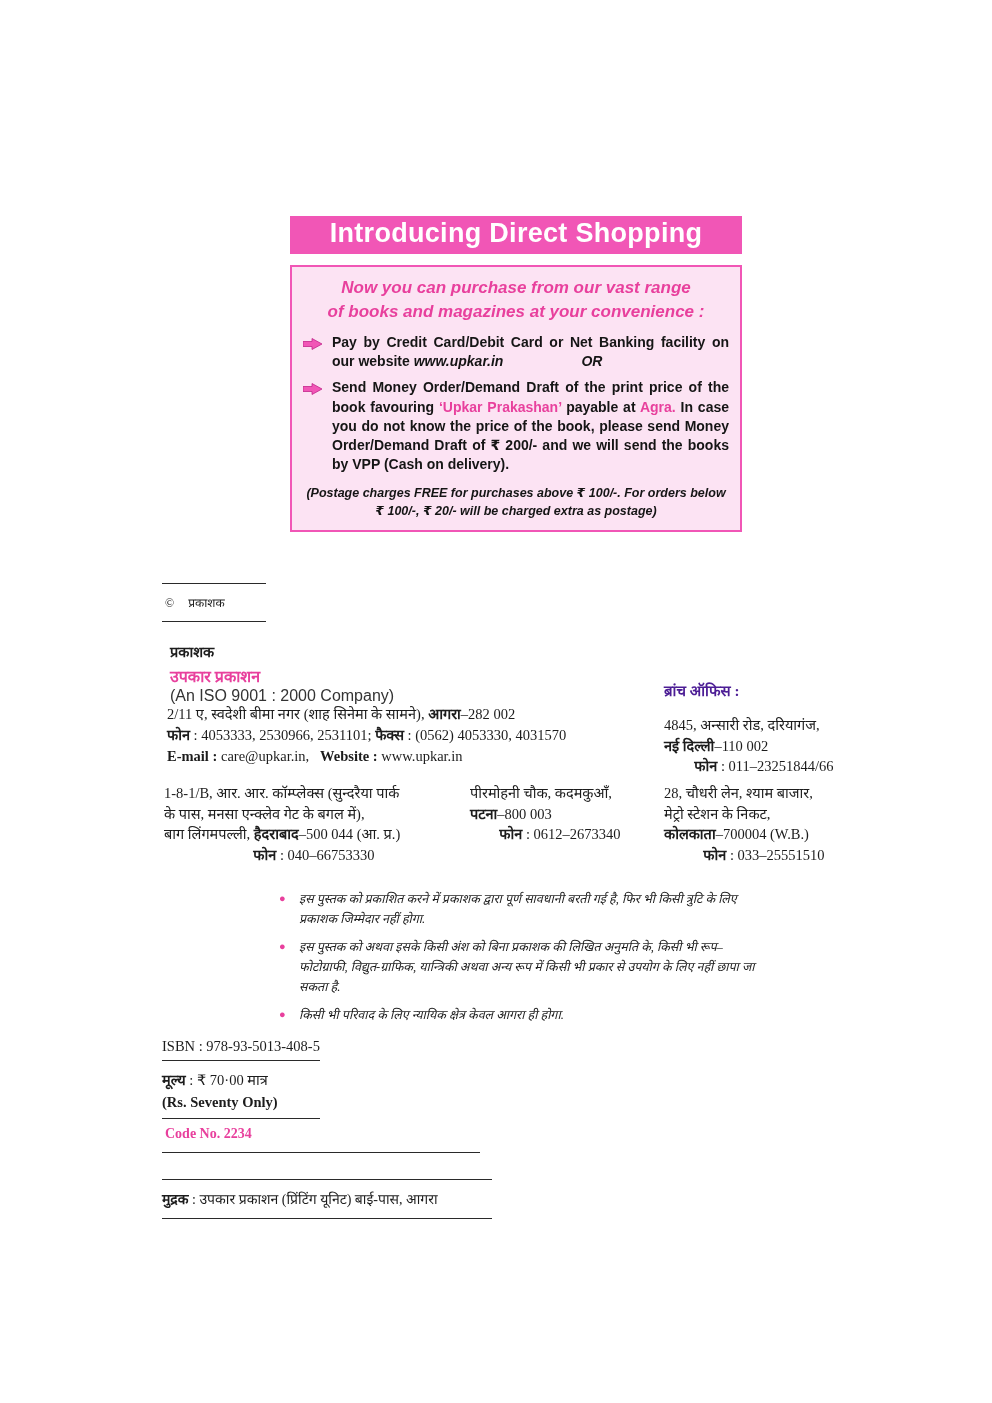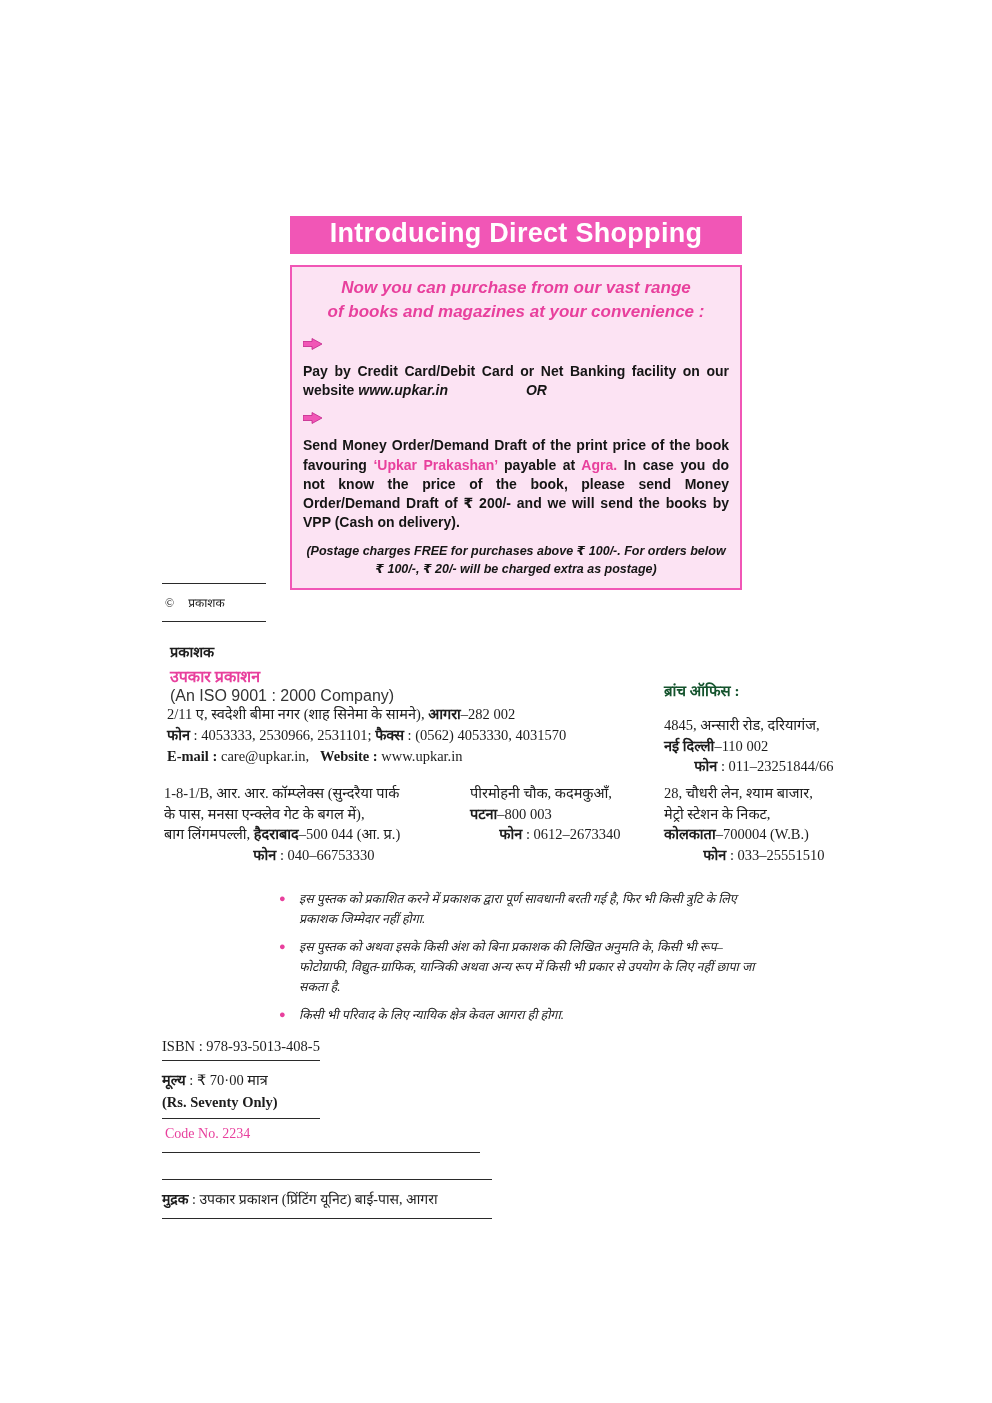--- a/index.html
+++ b/index.html
@@ -13,21 +13,21 @@
   .magenta { color:#e8409d; }
 
   
   .promo { position:absolute; left:290px; top:216px; width:452px;
            font-family:"Liberation Sans","DejaVu Sans",sans-serif;border-radius:19px; }
   .promo-title { background:#f156b6; color:#fff; text-align:center;
                  font-weight:bold; font-size:27px; padding:2px 0 5px; letter-spacing:.3px; }
   .promo-body { border:2px solid #f156b6; background:#fce3f3; padding:9px 11px 10px; margin-top:11px; }
   .promo-intro { color:#e8409d; font-weight:bold; font-style:italic; font-size:17px;
                  text-align:center; line-height:1.4; margin-bottom:9px; }
-  .promo-bullet { display:flex; gap:8px; margin-bottom:7px;flex-direction:column; }
+  .promo-bullet { display:flex; gap:8px; margin-bottom:7px; }
   .arrow-ic { flex:0 0 21px; padding-top:3px; }
   .promo-bullet-text { font-weight:bold; font-size:14px; line-height:1.38;
                        text-align:justify; color:#151515; }
   .or-span { font-style:italic; margin-left:78px; }
   .promo-note { font-weight:bold; font-style:italic; font-size:12.5px; text-align:center;
                 line-height:1.45; margin-top:9px; color:#151515; }
 
   
   .copyright { position:absolute; left:162px; top:583px; width:104px;
                border-top:1.5px solid #2a2a2a; border-bottom:1.5px solid #2a2a2a;
@@ -37,42 +37,42 @@
   
   .pub-heading { position:absolute; left:170px; top:641px; font-size:14.5px; font-weight:bold; }
   .pub-name { position:absolute; left:170px; top:665px; font-size:16px; font-weight:bold; color:#e8409d; }
   .pub-iso { position:absolute; left:170px; top:687px; font-size:16px;
              font-family:"Liberation Sans","DejaVu Sans",sans-serif; color:#333;text-align:right; }
   .pub-lines { position:absolute; left:167px; top:704px; width:490px;
                font-size:14.5px; line-height:21px; }
 
   
   .branch-heading { position:absolute; left:664px; top:680px; font-size:15px;
-                    font-weight:bold; color:#14532d; }
+                    font-weight:bold; color:#4c1d95; }
   .office { position:absolute; font-size:14.5px; line-height:20.5px; }
   .office .phone-line { margin-top:0;text-align:center; }
   .off-delhi { left:664px; top:715px; width:200px; }
   .off-hyd   { left:164px; top:783px; width:300px; }
   .off-patna { left:470px; top:783px; width:180px; }
   .off-kol   { left:664px; top:783px; width:200px; }
 
   
   .notes { position:absolute; left:279px; top:889px; width:484px;
            font-size:12.5px; font-style:italic; }
   .note { display:flex; gap:9px; margin-bottom:8px; line-height:1.6; }
   .dot { color:#e8409d; font-size:11px; line-height:1.8; font-style:normal; flex:0 0 11px; }
 
   
   .isbn { position:absolute; left:162px; top:1038px; font-size:14.5px; }
   .price-box { position:absolute; left:162px; top:1060px; width:158px;
                border-top:1.5px solid #2a2a2a; border-bottom:1.5px solid #2a2a2a;
                padding:8px 0 7px; font-size:14.5px; }
   .price-words { font-weight:bold; margin-top:5px; }
   .code-no { position:absolute; left:165px; top:1126px; font-size:14px;
-             font-weight:normal; color:#e8409d; }
+             font-weight:bold; color:#e8409d; }
   .rule-under-code { position:absolute; left:162px; top:1152px; width:318px;
                      border-top:1.5px solid #2a2a2a; }
   .printer-box { position:absolute; left:162px; top:1179px; width:330px;
                  border-top:1.5px solid #2a2a2a; border-bottom:1.5px solid #2a2a2a;
                  padding:9px 0 10px; font-size:14px; }
 </style>
 </head>
 <body>
 
 <div class="page">

